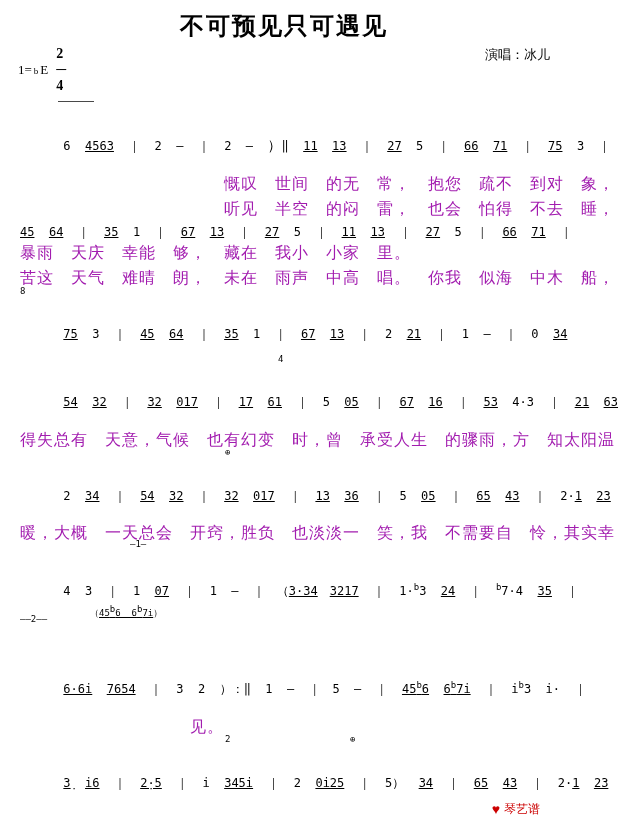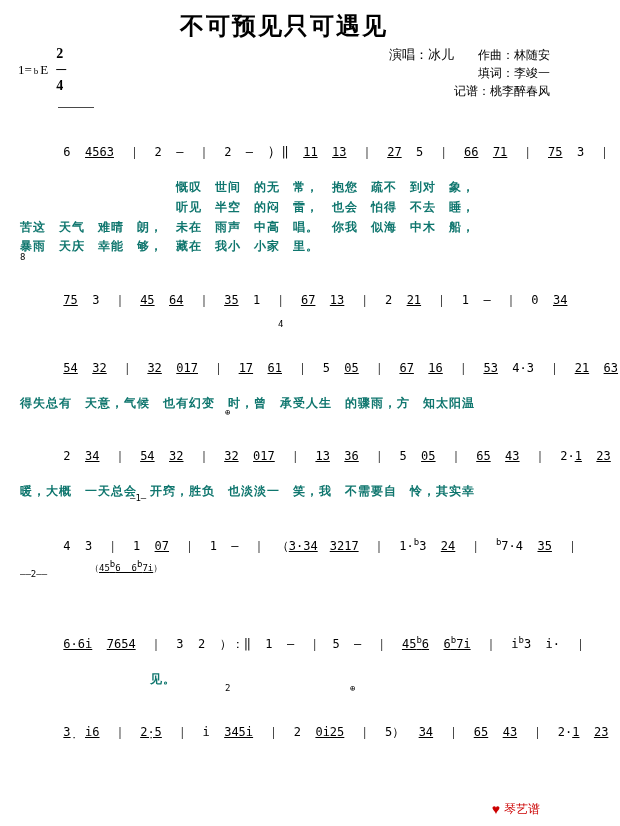--- a/index.html
+++ b/index.html
@@ -58,27 +58,26 @@
       font-size: 14px;
       font-weight: bold;
     }
     .music-line {
       margin-bottom: 1px;
       position: relative;
       white-space: pre;
       letter-spacing: 0px;
     }
     .lyrics-line {
-      font-size: 12px;
-      color: #0f766e;
+      font-size: 16px;
+      color: #a21caf;
       white-space: pre;
       letter-spacing: 1px;
       margin-bottom: 3px;
       padding-left: 0;
-      font-weight: bold;
     }
     .watermark {
       position: absolute;
       bottom: 8px;
       right: 12px;
       display: flex;
       align-items: center;
       gap: 4px;
       font-size: 12px;
       color: #c00;
@@ -103,40 +102,36 @@
   <div class="title">不可预见只可遇见</div>
 
   <div class="meta-row">
     <div class="meta-left">
       <span class="key-sig">1=<sup>b</sup>E</span>
       <span class="time-sig">2<br>─<br>4</span>
     </div>
     <div class="meta-center">
       <span>演唱：冰儿</span>
     </div>
-    <div class="meta-right">
-      <div>作曲：林随安</div>
-      <div>填词：李竣一</div>
-      <div>记谱：桃李醉春风</div>
-    </div>
   </div>
 
   <div class="music-block">
 
 
     <div style="height:6px"></div>
     <div class="music-line" style="position:relative">
       <span style="position:absolute;top:-8px;left:38px;font-size:10px">——————</span>
       6  <u>4563</u>  ｜  2  —  ｜  2  —  <span style="font-size:14px">）</span>‖  <u>11</u>  <u>13</u>  ｜  <u>27</u>  5  ｜  <u>66</u>  <u>71</u>  ｜  <u>75</u>  3  ｜
     </div>
     <div class="lyrics-line">　　　　　　　　　　　　慨叹　世间　的无　常，　抱您　疏不　到对　象，</div>
     <div class="lyrics-line">　　　　　　　　　　　　听见　半空　的闷　雷，　也会　怕得　不去　睡，</div>
 
+    <div class="music-line"><u>45</u>  <u>64</u>  ｜  <u>35</u>  1  ｜  <u>67</u>  <u>13</u>  ｜  <u>27</u>  5  ｜  <u>11</u>  <u>13</u>  ｜  <u>27</u>  5  ｜  <u>66</u>  <u>71</u>  ｜</div>
+    <div class="lyrics-line">暴雨　天庆　幸能　够，　藏在　我小　小家　里。</div>
     <div class="lyrics-line">苦这　天气　难晴　朗，　未在　雨声　中高　唱。　你我　似海　中木　船，</div>
-    <div class="lyrics-line">暴雨　天庆　幸能　够，　藏在　我小　小家　里。</div>
 
     <div class="music-line" style="position:relative">
       <span style="position:absolute;top:-7px;left:0;font-size:9px">8</span>
       <u>75</u>  3  ｜  <u>45</u>  <u>64</u>  ｜  <u>35</u>  1  ｜  <u>67</u>  <u>13</u>  ｜  2  <u>21</u>  ｜  1  —  ｜  0  <u>34</u>
     </div>
 
     <div class="music-line" style="position:relative">
       <span style="position:absolute;top:-8px;left:258px;font-size:9px">4</span>
       <u>54</u>  <u>32</u>  ｜  <u>32</u>  <u>017</u>  ｜  <u>17</u>  <u>61</u>  ｜  5  <u>05</u>  ｜  <u>67</u>  <u>16</u>  ｜  <u>53</u>  4·3  ｜  <u>21</u>  <u>63</u>  ｜
     </div>

